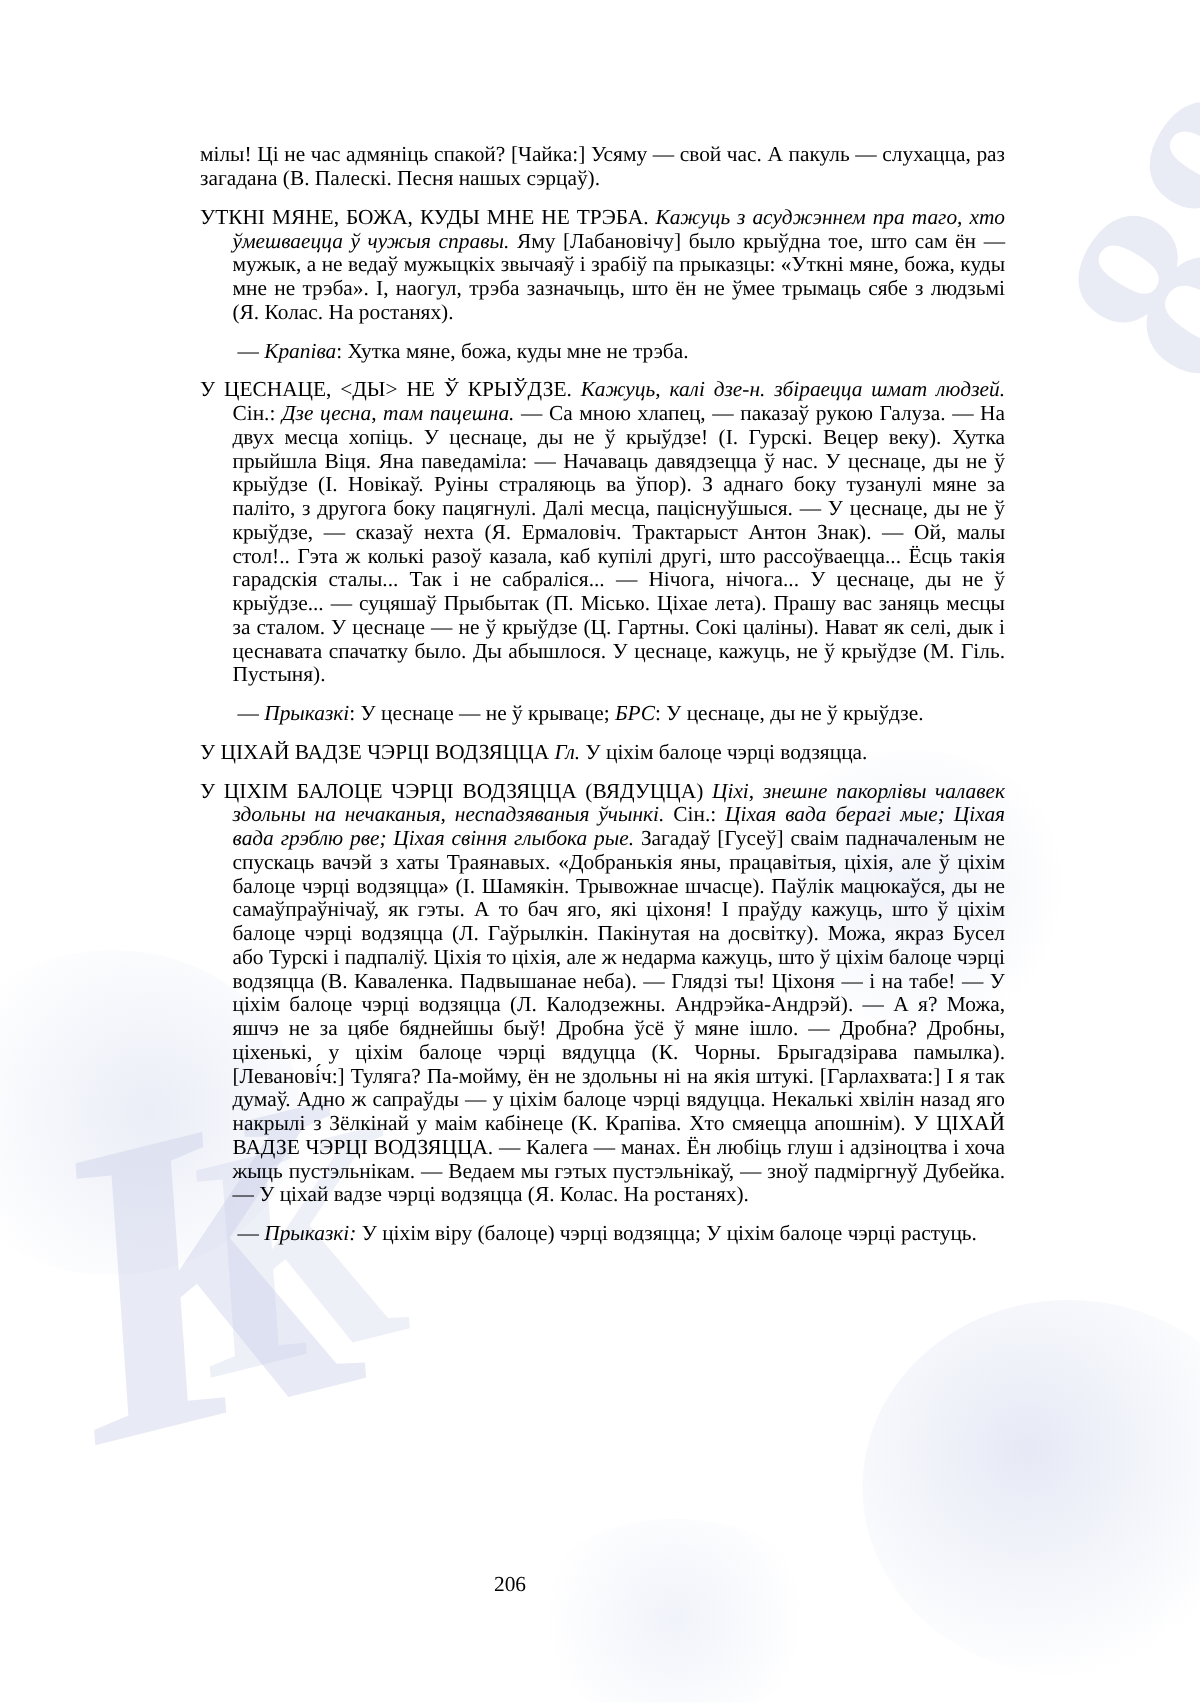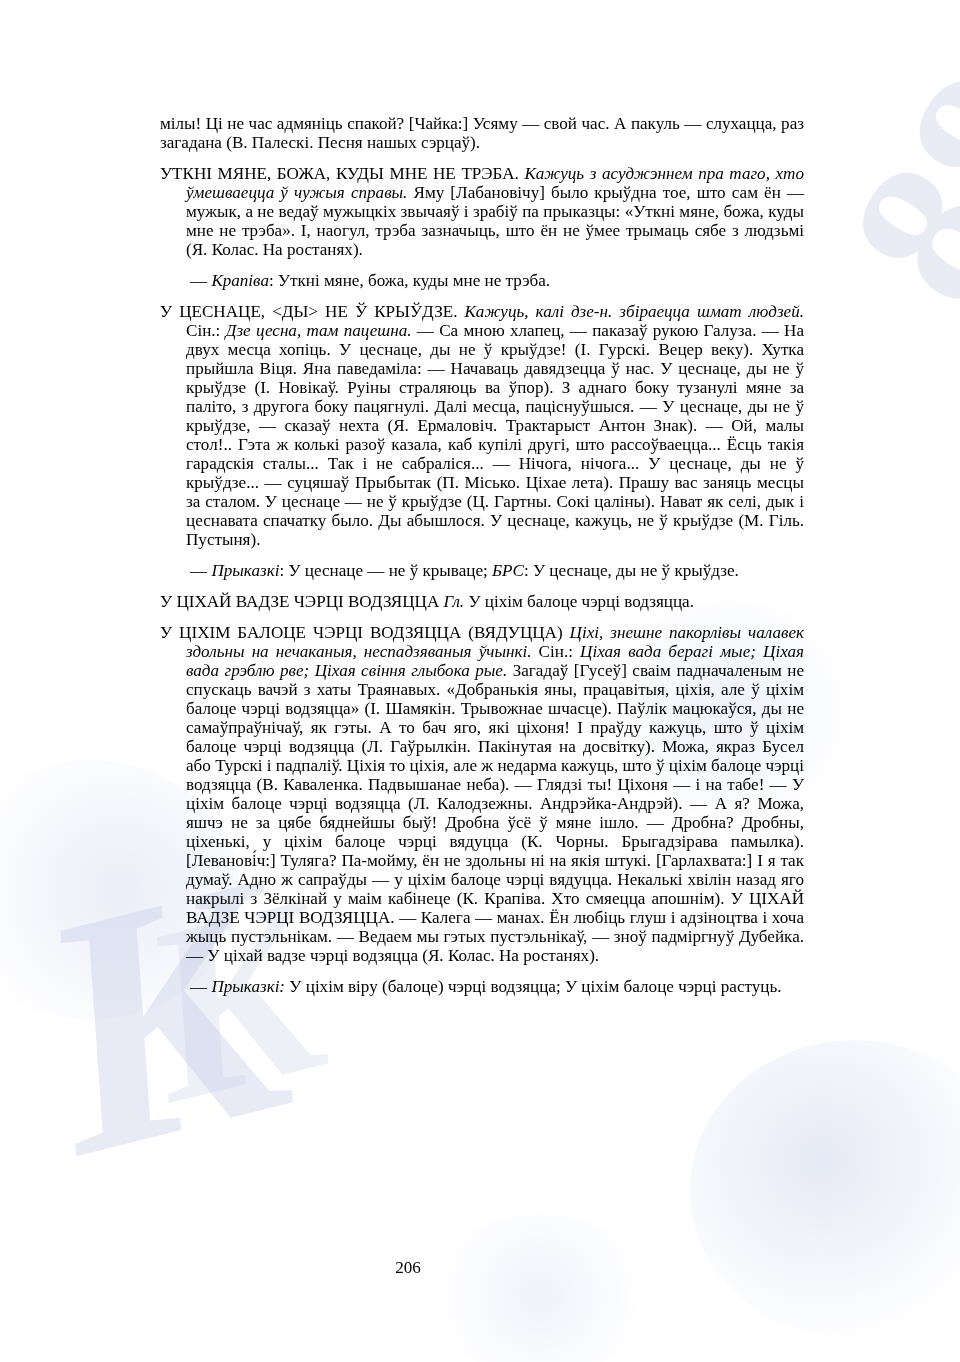--- a/index.html
+++ b/index.html
@@ -174,21 +174,21 @@
   <div class="wm wm-88">88</div>
 </div>
 
 <div id="page">
 
   <p class="para p-flush"><span>мілы! Ці не час адмяніць спакой? [Чайка:] Усяму — свой час. А пакуль — слухацца, раз загадана (В. Палескі. Песня нашых сэрцаў).</span></p>
 
 
   <p class="para p-entry"><span>УТКНІ МЯНЕ, БОЖА, КУДЫ МНЕ НЕ ТРЭБА. </span><span class="it">Кажуць з асуджэннем пра таго, хто ўмешваецца ў чужыя справы.</span><span> Яму [Лабановічу] было крыўдна тое, што сам ён — мужык, а не ведаў мужыцкіх звычаяў і зрабіў па прыказцы: «Уткні мяне, божа, куды мне не трэба». І, наогул, трэба зазначыць, што ён не ўмее трымаць сябе з людзьмі (Я. Колас. На ростанях).</span></p>
 
-  <p class="para p-dash"><span>— </span><span class="it">Крапіва</span><span>: Уткні мяне, божа, куды мне не трэба.</span></p>
+  <p class="para p-dash"><span>— </span><span class="it">Крапіва</span><span>: Хутка мяне, божа, куды мне не трэба.</span></p>
 
   <p class="para p-entry"><span>У ЦЕСНАЦЕ, &lt;ДЫ&gt; НЕ Ў КРЫЎДЗЕ. </span><span class="it">Кажуць, калі дзе-н. збіраецца шмат людзей.</span><span> Сін.: </span><span class="it">Дзе цесна, там пацешна.</span><span> — Са мною хлапец, — паказаў рукою Галуза. — На двух месца хопіць. У цеснаце, ды не ў крыўдзе! (І. Гурскі. Вецер веку). Хутка прыйшла Віця. Яна паведаміла: — Начаваць давядзецца ў нас. У цеснаце, ды не ў крыўдзе (І. Новікаў. Руіны страляюць ва ўпор). З аднаго боку тузанулі мяне за паліто, з другога боку пацягнулі. Далі месца, паціснуўшыся. — У цеснаце, ды не ў крыўдзе, — сказаў нехта (Я. Ермаловіч. Трактарыст Антон Знак). — Ой, малы стол!.. Гэта ж колькі разоў казала, каб купілі другі, што рассоўваецца... Ёсць такія гарадскія сталы... Так і не сабраліся... — Нічога, нічога... У цеснаце, ды не ў крыўдзе... — суцяшаў Прыбытак (П. Місько. Ціхае лета). Прашу вас заняць месцы за сталом. У цеснаце — не ў крыўдзе (Ц. Гартны. Сокі цаліны). Нават як селі, дык і цеснавата спачатку было. Ды абышлося. У цеснаце, кажуць, не ў крыўдзе (М. Гіль. Пустыня).</span></p>
 
 
   <p class="para p-dash"><span>— </span><span class="it">Прыказкі</span><span>: У цеснаце — не ў крываце; </span><span class="it">БРС</span><span>: У цеснаце, ды не ў крыўдзе.</span></p>
 
   <p class="para p-xref"><span>У ЦІХАЙ ВАДЗЕ ЧЭРЦІ ВОДЗЯЦЦА </span><span class="it">Гл.</span><span> У ціхім балоце чэрці водзяцца.</span></p>
 
   <p class="para p-entry"><span>У ЦІХІМ БАЛОЦЕ ЧЭРЦІ ВОДЗЯЦЦА (ВЯДУЦЦА) </span><span class="it">Ціхі, знешне пакорлівы чалавек здольны на нечаканыя, неспадзяваныя ўчынкі.</span><span> Сін.: </span><span class="it">Ціхая вада берагі мые; Ціхая вада грэблю рве; Ціхая свіння глыбока рые.</span><span> Загадаў [Гусеў] сваім падначаленым не спускаць вачэй з хаты Траянавых. «Добранькія яны, працавітыя, ціхія, але ў ціхім балоце чэрці водзяцца» (І. Шамякін. Трывожнае шчасце). Паўлік мацюкаўся, ды не самаўпраўнічаў, як гэты. А то бач яго, які ціхоня! І праўду кажуць, што ў ціхім балоце чэрці водзяцца (Л. Гаўрылкін. Пакінутая на досвітку). Можа, якраз Бусел або Турскі і падпаліў. Ціхія то ціхія, але ж недарма кажуць, што ў ціхім балоце чэрці водзяцца (В. Каваленка. Падвышанае неба). — Глядзі ты! Ціхоня — і на табе! — У ціхім балоце чэрці водзяцца (Л. Калодзежны. Андрэйка-Андрэй). — А я? Можа, яшчэ не за цябе бяднейшы быў! Дробна ўсё ў мяне ішло. — Дробна? Дробны, ціхенькі, у ціхім балоце чэрці вядуцца (К. Чорны. Брыгадзірава памылка). [Леванові́ч:] Туляга? Па-мойму, ён не здольны ні на якія штукі. [Гарлахвата:] І я так думаў. Адно ж сапраўды — у ціхім балоце чэрці вядуцца. Некалькі хвілін назад яго накрылі з Зёлкінай у маім кабінеце (К. Крапіва. Хто смяецца апошнім). У ЦІХАЙ ВАДЗЕ ЧЭРЦІ ВОДЗЯЦЦА. — Калега — манах. Ён любіць глуш і адзіноцтва і хоча жыць пустэльнікам. — Ведаем мы гэтых пустэльнікаў, — зноў падміргнуў Дубейка. — У ціхай вадзе чэрці водзяцца (Я. Колас. На ростанях).</span></p>
 

